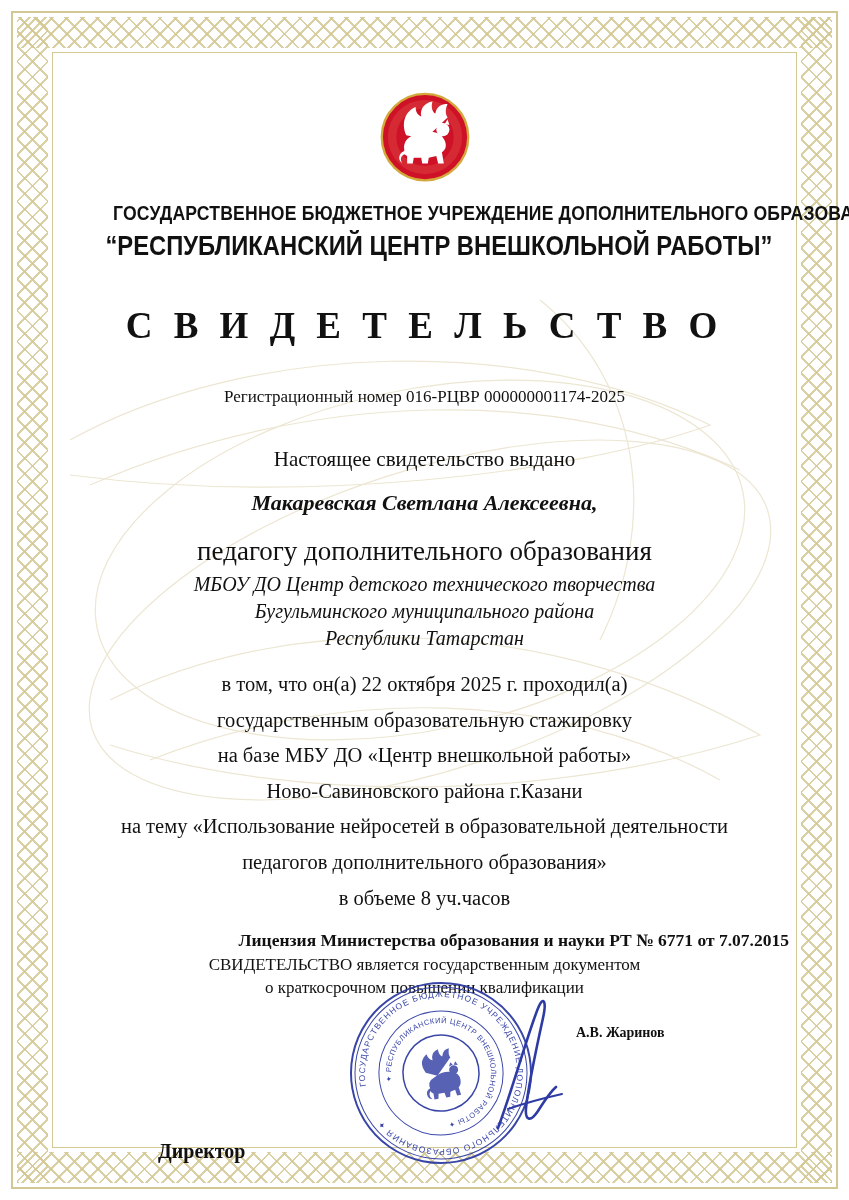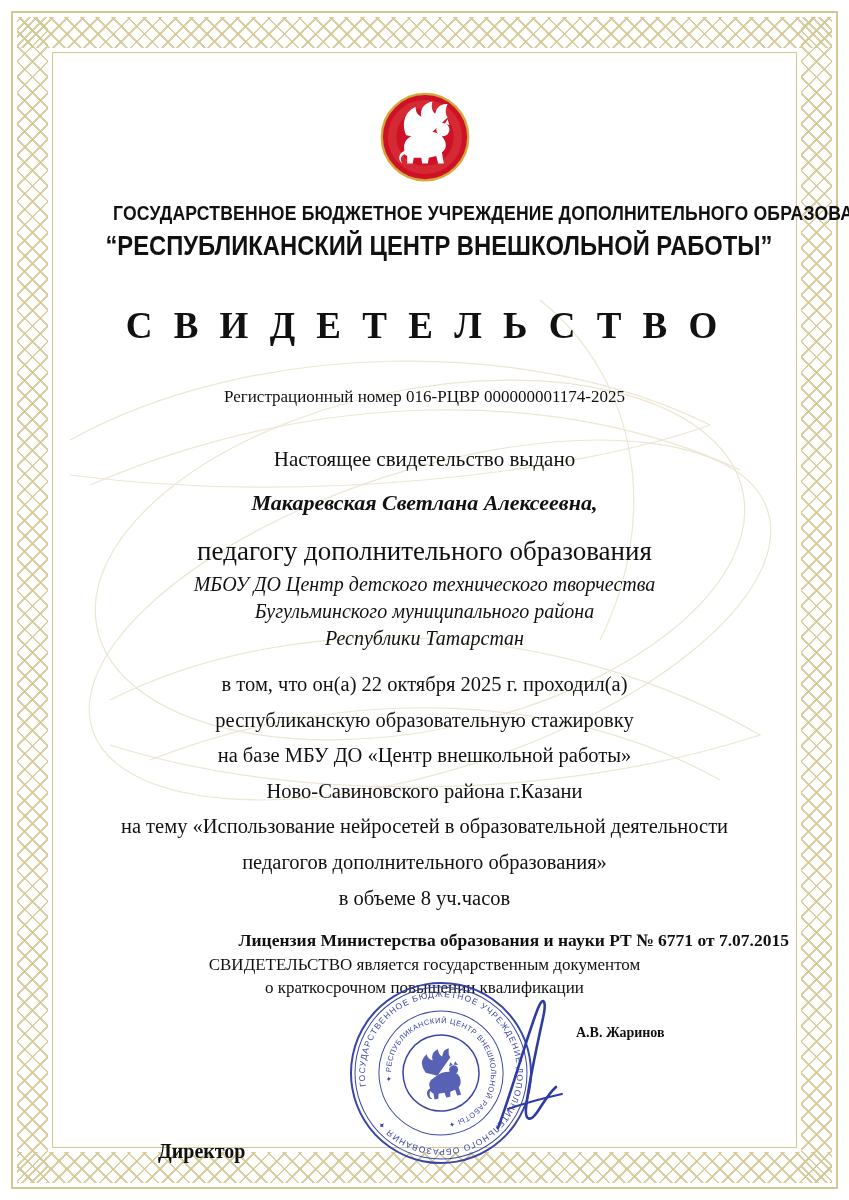--- a/index.html
+++ b/index.html
@@ -119,21 +119,21 @@
     <div class="name">Макаревская Светлана Алексеевна,</div>
     <div class="role">педагогу дополнительного образования</div>
 
     <div class="rec-org">
       <div>МБОУ ДО Центр детского технического творчества</div>
       <div>Бугульминского муниципального района</div>
       <div>Республики Татарстан</div>
     </div>
 
     <div class="body-line" style="margin-top:20px">в том, что он(а) 22 октября 2025 г. проходил(а)</div>
-    <div class="body-line">республиканскую образовательную стажировку</div>
+    <div class="body-line">государственным образовательную стажировку</div>
     <div class="body-line">на базе МБУ ДО «Центр внешкольной работы»</div>
     <div class="body-line">Ново-Савиновского района г.Казани</div>
     <div class="body-line">на тему «Использование нейросетей в образовательной деятельности</div>
     <div class="body-line">педагогов дополнительного образования»</div>
     <div class="body-line">в объеме 8 уч.часов</div>
 
     <div class="license">Лицензия  Министерства  образования и науки РТ № 6771 от 7.07.2015</div>
     <div class="note first">СВИДЕТЕЛЬСТВО является государственным  документом</div>
     <div class="note">о краткосрочном повышении квалификации</div>
   </div>

